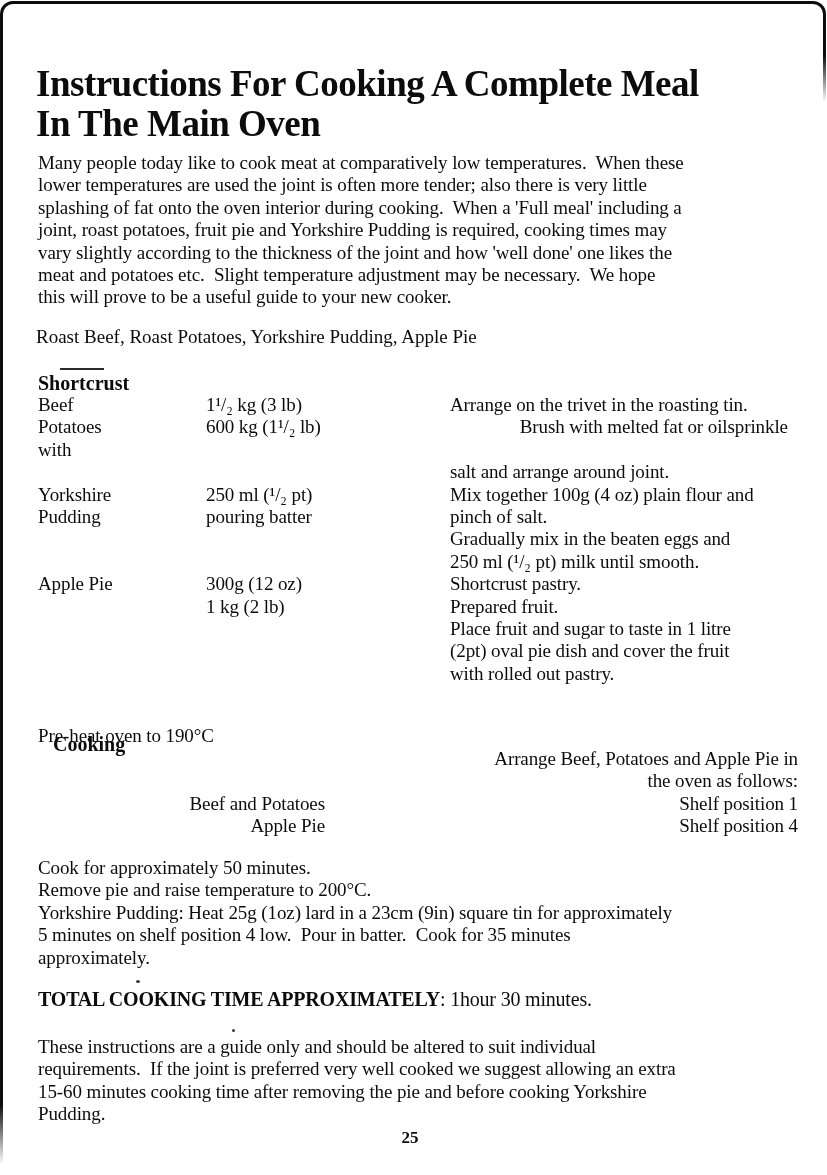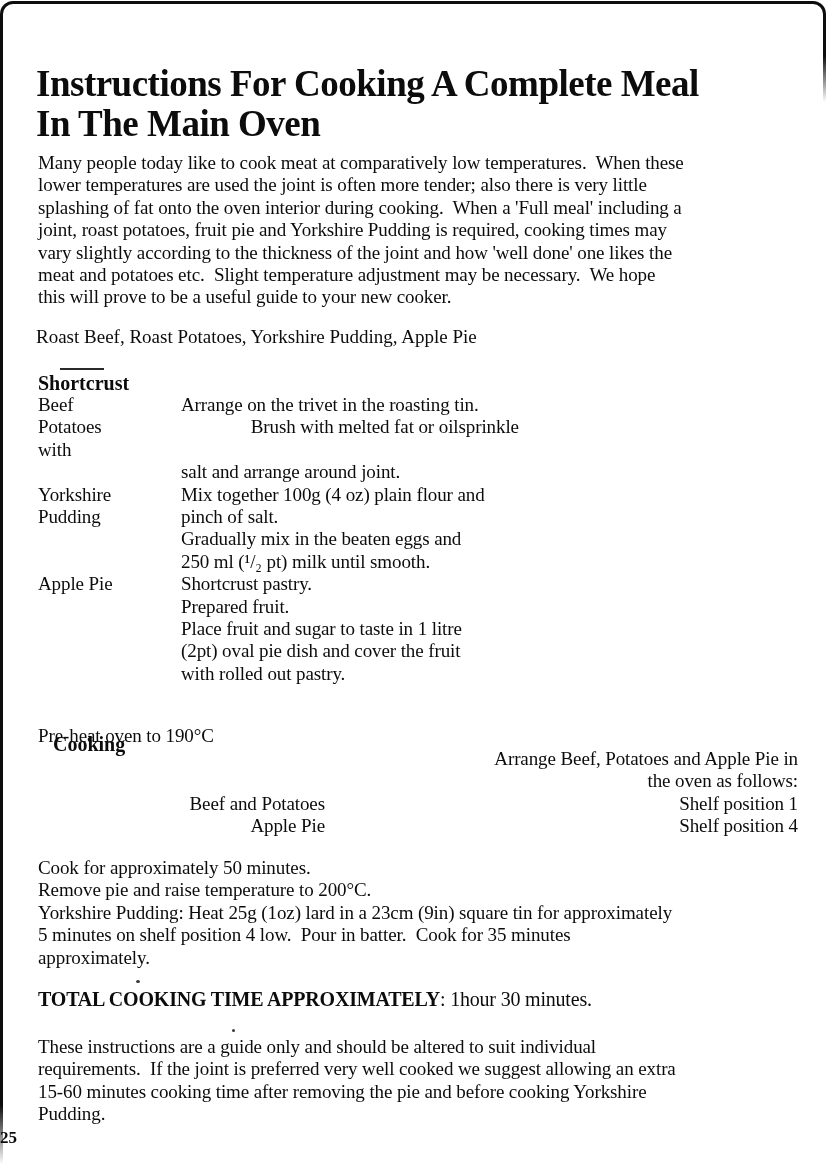--- a/index.html
+++ b/index.html
@@ -27,34 +27,34 @@
   .title{
     left:36px;top:64px;width:770px;
     font-size:37px;line-height:40px;font-weight:bold;letter-spacing:-0.5px;
   }
   .bodytext{font-size:19px;line-height:22.4px;letter-spacing:-0.1px;white-space:pre;}
   .intro{left:38px;top:152px;}
   .menu-heading{left:36px;top:326px;font-size:19px;font-weight:normal;letter-spacing:0;}
   .prep-rule{left:60px;top:368px;width:44px;height:2px;background:#2a2a2a;}
   .section-heading{font-size:20px;font-weight:bold;line-height:22px;}
   .prep-heading{left:38px;top:372px;}
-  .prep-grid{left:38px;top:394px;display:flex;width:760px;}
+  .prep-grid{left:38px;top:394px;display:flex;width:760px;gap:25px;}
   .prep-col-items{width:143px;}
   .prep-col-qty{width:219px;}
   .prep-col-instr{flex:1;}
   .cooking-heading{left:38px;top:733px;margin-left:15px;}
   .preheat{left:38px;top:725px;}
   .cook-grid{left:38px;top:748px;display:flex;width:760px;}
   .cook-left{width:287px;text-align:right;}
   .cook-right{flex:1;text-align:right;}
   .notes{left:38px;top:857px;}
   .total-line{left:38px;top:988px;font-size:20px;letter-spacing:-0.2px;}
   .total-line .b{font-weight:bold;}
   .footer-para{left:38px;top:1036px;}
-  .page-num{left:0;top:1128px;width:820px;text-align:left;font-size:17px;font-weight:bold;}
+  .page-num{left:0;top:1128px;width:820px;text-align:center;font-size:17px;font-weight:bold;}
   .scan-dot{width:4px;height:3px;background:#3a3a3a;border-radius:50%;}
   .dot1{left:136px;top:980px;}
   .dot2{left:232px;top:1029px;width:3px;}
 </style>
 </head>
 <body>
 
 <div class="page-frame"></div>
 <div class="fade-right"></div>
 <div class="fade-left"></div>
@@ -81,20 +81,33 @@
   <div class="bodytext prep-col-items">Beef
 Potatoes
 with
 
 Yorkshire
 Pudding
 
 
 Apple Pie
 
+
+
+</div>
+  <div class="bodytext prep-col-qty">1¹/₂ kg (3 lb)
+600 kg (1¹/₂ lb)
+
+
+250 ml (¹/₂ pt)
+pouring batter
+
+
+300g (12 oz)
+1 kg (2 lb)
 
 
 </div>
   <div class="bodytext prep-col-instr">Arrange on the trivet in the roasting tin.
                Brush with melted fat or oilsprinkle
 
 salt and arrange around joint.
 Mix together 100g (4 oz) plain flour and
 pinch of salt.
 Gradually mix in the beaten eggs and

